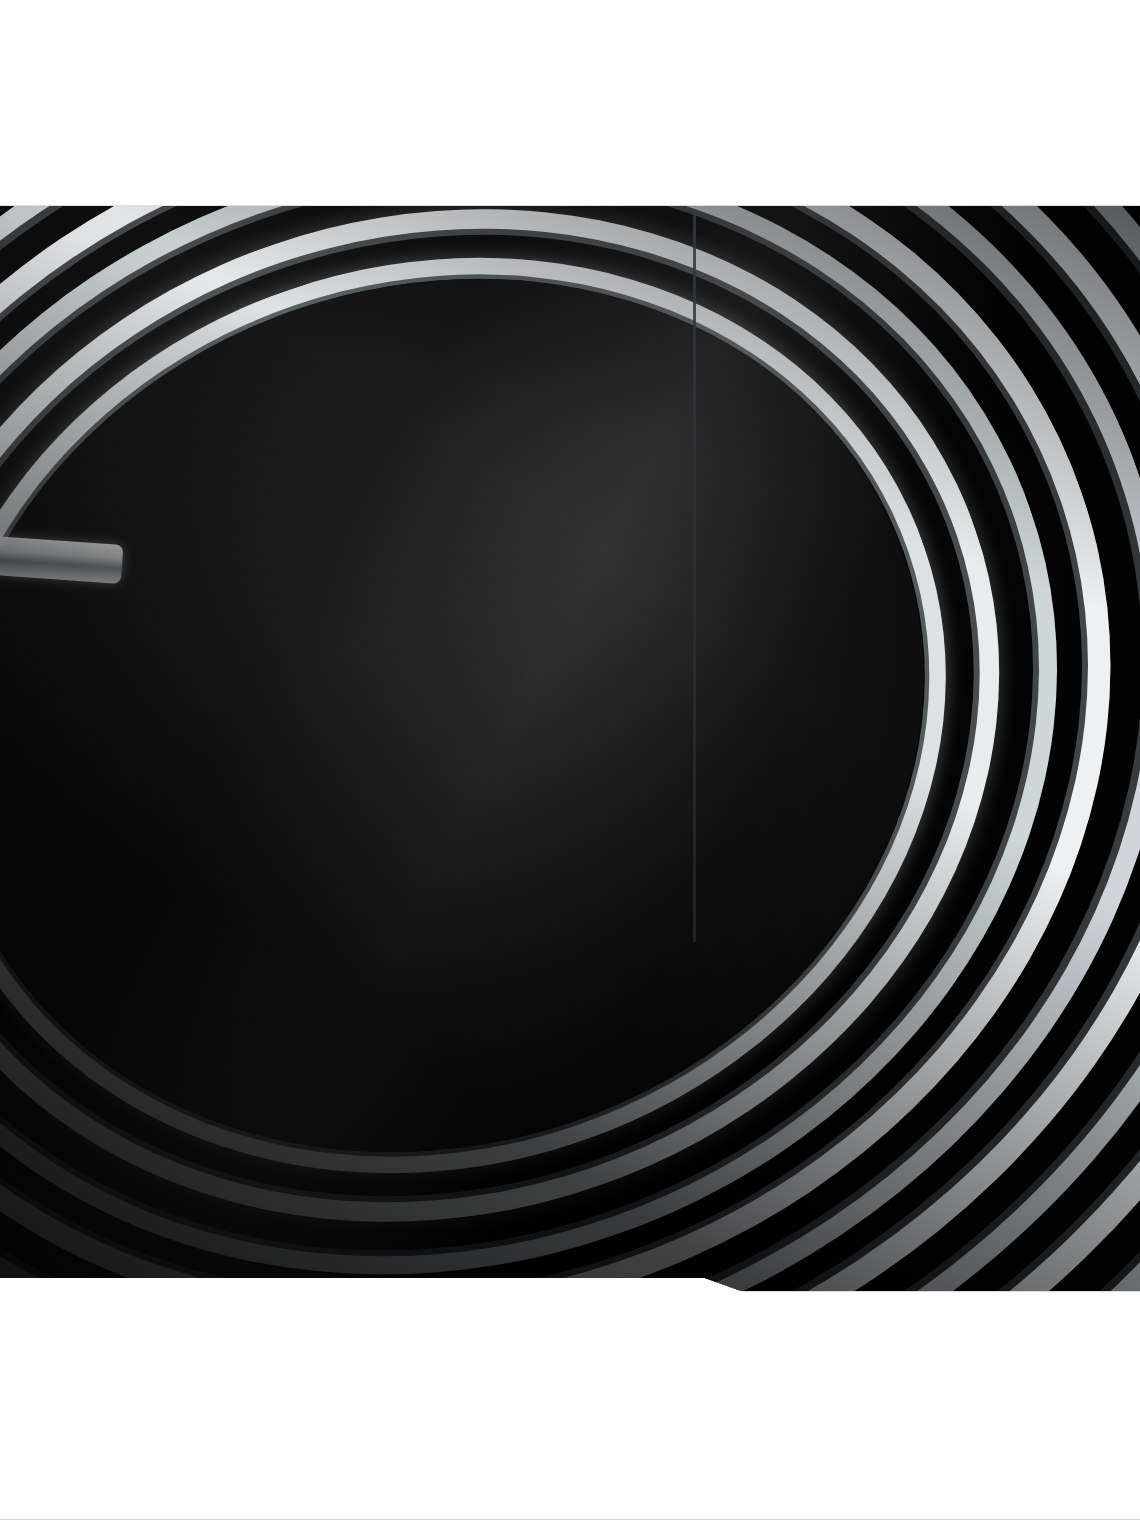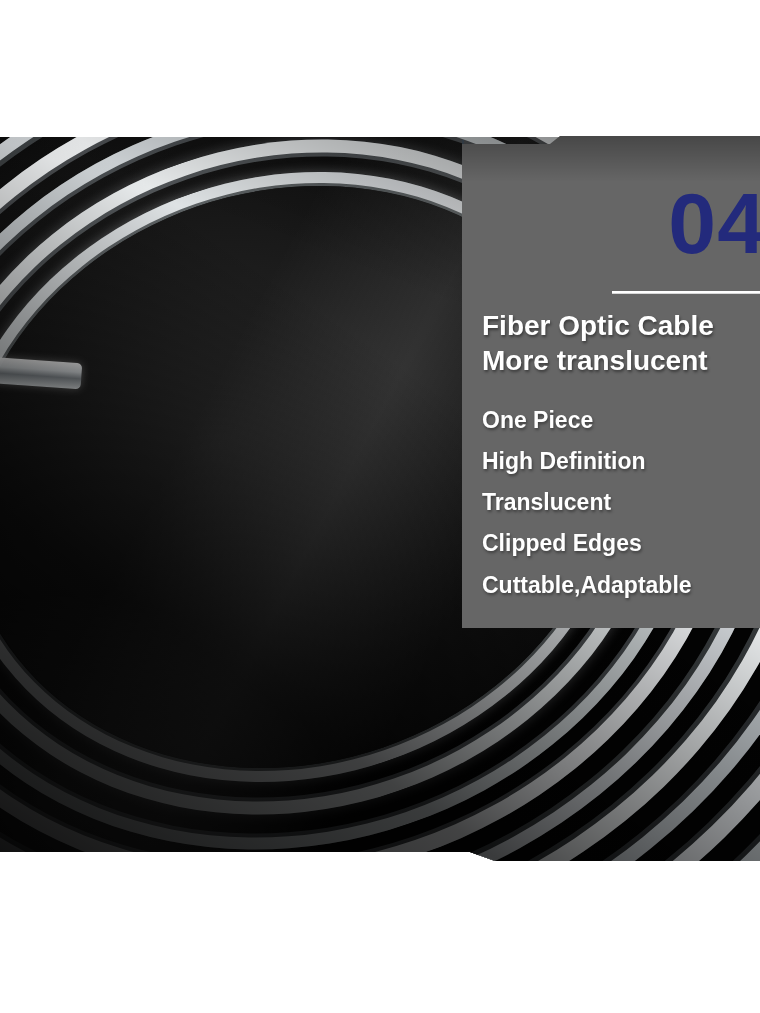--- a/index.html
+++ b/index.html
@@ -219,34 +219,14 @@
 
       <div class="sheen-a"></div>
       <div class="sheen-b"></div>
       <div class="dark-tr"></div>
       <div class="dark-br"></div>
     </div>
   </div>
 
   <div class="panel-left-edge"></div>
 
-  <div class="info-panel">
-
-    <div class="panel-number">04</div>
-
-    <div class="panel-rule"></div>
-
-    <div class="panel-head">
-      <span class="hl">Fiber Optic Cable</span>
-      <span class="hl">More translucent</span>
-    </div>
-
-    <ul class="panel-list">
-      <li>One Piece</li>
-      <li>High Definition</li>
-      <li>Translucent</li>
-      <li>Clipped Edges</li>
-      <li>Cuttable,Adaptable</li>
-    </ul>
-
-  </div>
 
 </div>
 
 </body></html>

